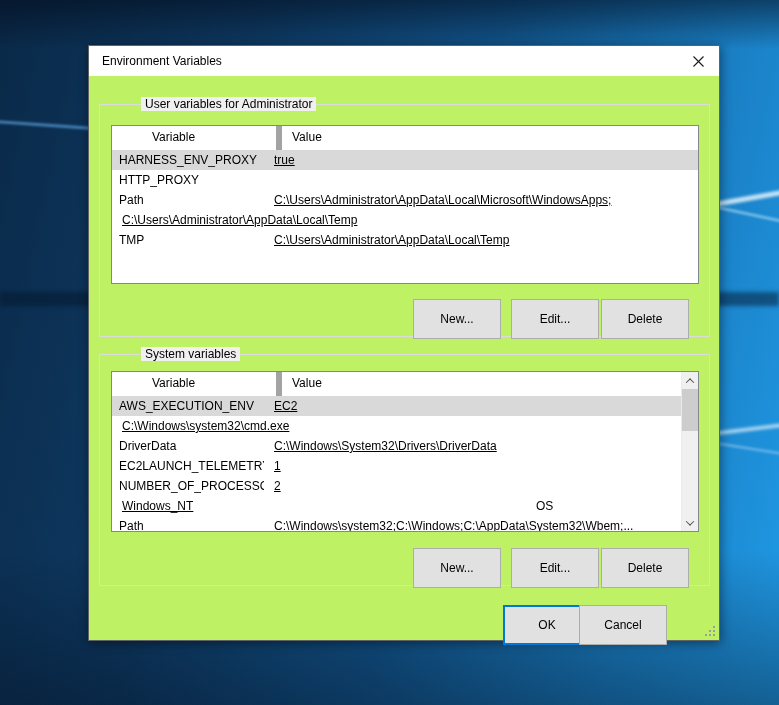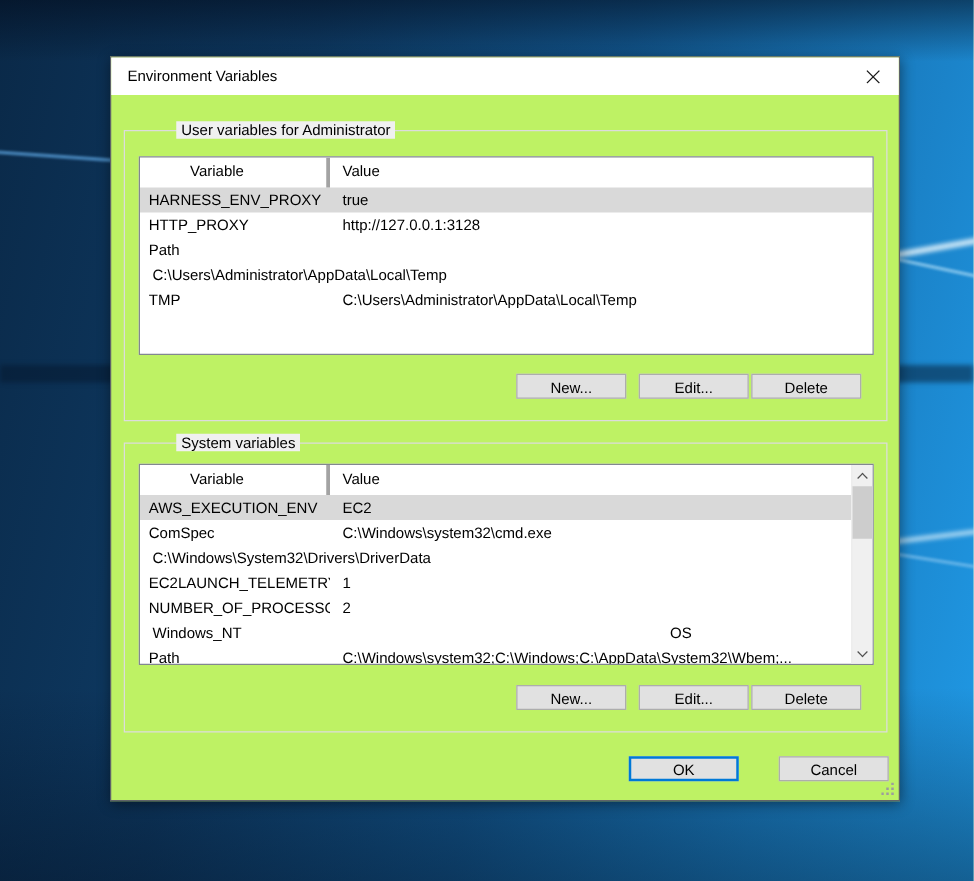--- a/index.html
+++ b/index.html
@@ -35,44 +35,44 @@
   .g-sys  { left:10px; top:308px; width:611px; height:232px; }
 
   
   .listview { position:absolute; background:#fff; border:1px solid #828790; overflow:hidden; }
   .lv-user { left:22px; top:79px;  width:588px; height:159px; }
   .lv-sys  { left:22px; top:325px; width:588px; height:161px; }
   .lv-inner { position:absolute; left:0; top:0; bottom:0; right:0; }
   .lv-sys .lv-inner { right:17px; }
   .lv-header { display:flex; height:24px; align-items:center; }
   .lv-hcell { height:24px; line-height:23px; padding-left:7px; white-space:nowrap; overflow:hidden; }
-  .lv-hcell.c1 { width:152px; border-right:3px solid #a3a3a3;padding-left:40px; }
+  .lv-hcell.c1 { width:170px; border-right:6px solid #a3a3a3;padding-left:40px; }
   .lv-hcell.c2 { flex:1; padding-left:10px; }
   .lv-row { display:flex; height:20px; line-height:20px; }
   .lv-row.selected { background:#d9d9d9;align-items:center; }
   .lv-cell { white-space:nowrap; overflow:hidden; }
   .lv-cell.c1 { width:152px; padding-left:7px; }
-  .lv-cell.c2 { flex:1; padding-left:10px; }
+  .lv-cell.c2 { flex:1; padding-left:10px;text-decoration:underline; }
 
   
   .scrollbar { position:absolute; top:0; right:0; bottom:0; width:17px; background:#f0f0f0; border-left:1px solid #ebebeb; }
   .sb-btn { position:absolute; left:0; width:16px; height:17px; display:flex; align-items:center; justify-content:center; }
   .sb-up { top:0; } .sb-down { bottom:0; }
   .chev { width:6px; height:6px; border-left:1px solid #505050; border-top:1px solid #505050; }
   .chev.up { transform:rotate(45deg) translate(1px,1px); }
   .chev.down { transform:rotate(225deg) translate(1px,1px); }
   .sb-thumb { position:absolute; left:0; top:17px; width:16px; height:42px; background:#cdcdcd; }
 
   
-  .btn { position:absolute; width:88px; height:20px; background:#e1e1e1; border:1px solid #adadad;
+  .btn { position:absolute; width:88px; height:40px; background:#e1e1e1; border:1px solid #adadad;
     font-family:inherit; font-size:12px; color:#000; text-align:center; line-height:21px; padding:0; }
   .btn.default { border:2px solid #0078d7; line-height:19px; }
   .row1 { top:253px; } .row2 { top:502px; }
   .b-new { left:324px; } .b-edit { left:422px; } .b-del { left:512px; }
-  .b-ok { left:414px; top:559px; } .b-cancel { left:534px; top:559px; }
+  .b-ok { left:414px; top:559px; } .b-cancel { left:490px; top:559px; }
 
   
   .grip { position:absolute; right:3px; bottom:3px; width:11px; height:11px; }
 </style>
 </head>
 <body>
 
 <div class="desktop">
   <div class="ray ray1"></div>
   <div class="ray ray2"></div>
@@ -107,25 +107,25 @@
       </div>
       <div>
 
           <div class="lv-row selected">
             <div class="lv-cell c1">HARNESS_ENV_PROXY</div>
             <div class="lv-cell c2">true</div>
           </div>
 
           <div class="lv-row">
             <div class="lv-cell c1">HTTP_PROXY</div>
-            <div class="lv-cell c2">http://127.0.0.1:3128</div>
           </div>
 
           <div class="lv-row">
             <div class="lv-cell c1">Path</div>
+            <div class="lv-cell c2">C:\Users\Administrator\AppData\Local\Microsoft\WindowsApps;</div>
           </div>
 
           <div class="lv-row">
             <div class="lv-cell c2">C:\Users\Administrator\AppData\Local\Temp</div>
           </div>
 
           <div class="lv-row">
             <div class="lv-cell c1">TMP</div>
             <div class="lv-cell c2">C:\Users\Administrator\AppData\Local\Temp</div>
           </div>
@@ -148,25 +148,25 @@
         <div class="lv-hcell c2">Value</div>
       </div>
       <div>
 
           <div class="lv-row selected">
             <div class="lv-cell c1">AWS_EXECUTION_ENV</div>
             <div class="lv-cell c2">EC2</div>
           </div>
 
           <div class="lv-row">
-            <div class="lv-cell c1">ComSpec</div>
             <div class="lv-cell c2">C:\Windows\system32\cmd.exe</div>
           </div>
 
           <div class="lv-row">
+            <div class="lv-cell c1">DriverData</div>
             <div class="lv-cell c2">C:\Windows\System32\Drivers\DriverData</div>
           </div>
 
           <div class="lv-row">
             <div class="lv-cell c1">EC2LAUNCH_TELEMETRY</div>
             <div class="lv-cell c2">1</div>
           </div>
 
           <div class="lv-row">
             <div class="lv-cell c1">NUMBER_OF_PROCESSORS</div>

